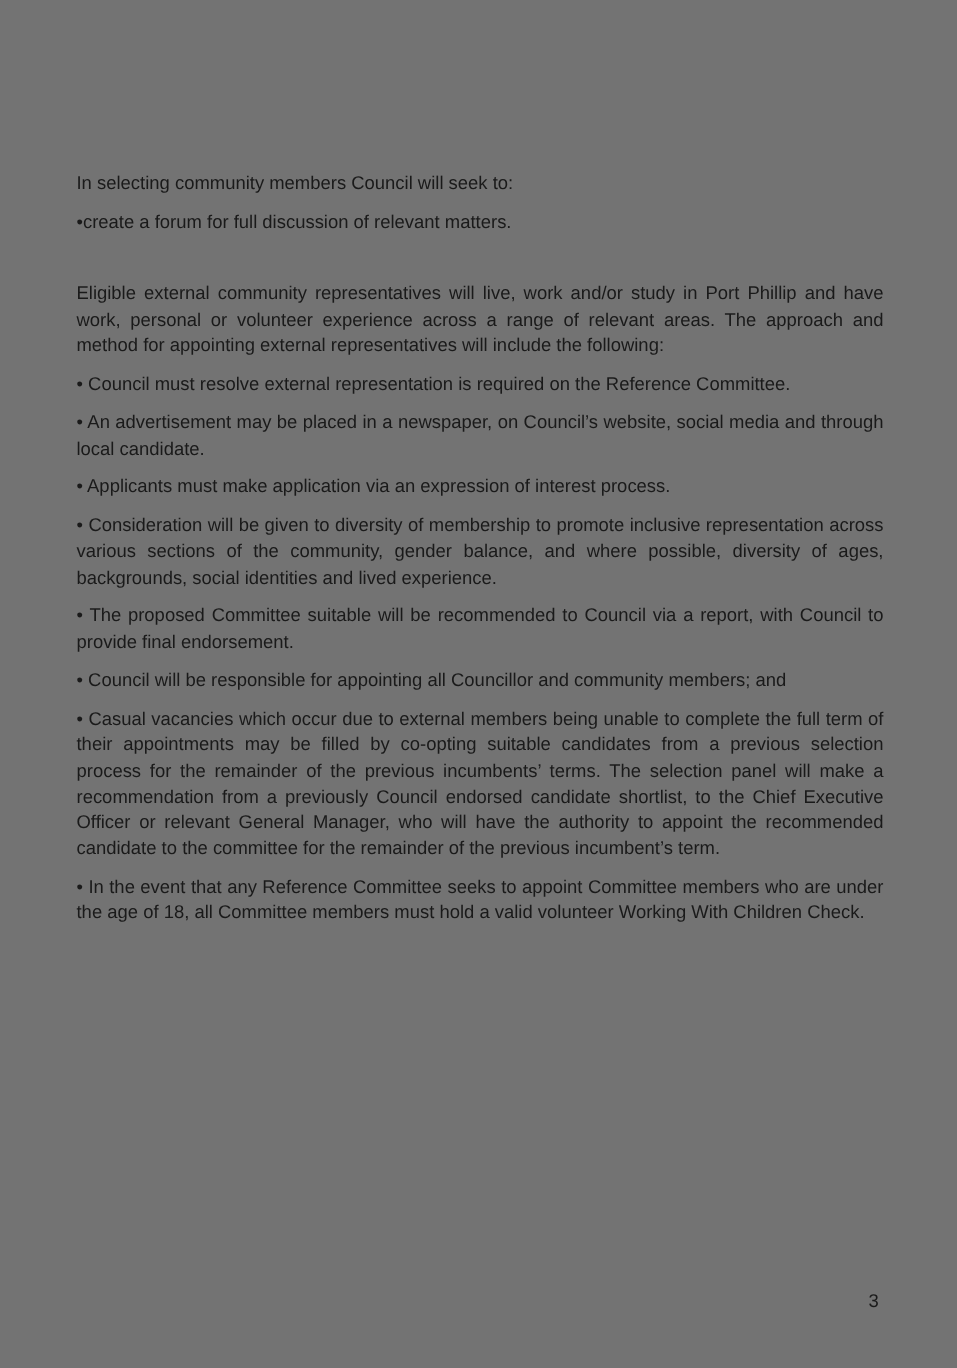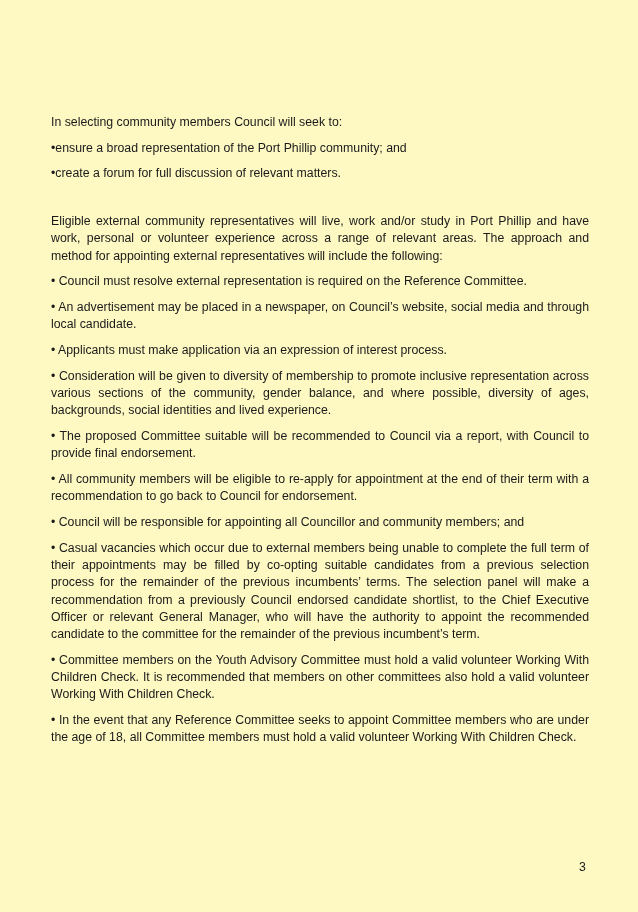--- a/index.html
+++ b/index.html
@@ -13,21 +13,21 @@
     position: relative;
     overflow: hidden;
     font-family: "Liberation Sans", sans-serif;
     color: #1a1a1a;
   }
   .page {
     position: absolute;
     left: 0; top: 0;
     width: 638px;
     height: 912px;
-    background: #fef9c3;
+    background: #737373;
   }
   .content {
     position: absolute;
     left: 51px;
     top: 114px;
     width: 538px;
     font-size: 12.3px;
     line-height: 17.2px;
   }
   .intro-line {
@@ -49,34 +49,31 @@
     line-height: 14px;
   }
 </style>
 </head>
 <body>
 
 <div class="page">
   <div class="content">
 
     <p class="intro-line">In selecting community members Council will seek to:</p>
-    <p class="intro-line">•ensure a broad representation of the Port Phillip community; and</p>
     <p class="intro-line">•create a forum for full discussion of relevant matters.</p>
 
     <div class="gap"></div>
 
     <p class="para">Eligible external community representatives will live, work and/or study in Port Phillip and have work, personal or volunteer experience across a range of relevant areas. The approach and method for appointing external representatives will include the following:</p>
 
     <p class="para">• Council must resolve external representation is required on the Reference Committee.</p>
     <p class="para">• An advertisement may be placed in a newspaper, on Council’s website, social media and through local candidate.</p>
     <p class="para">• Applicants must make application via an expression of interest process.</p>
     <p class="para">• Consideration will be given to diversity of membership to promote inclusive representation across various sections of the community, gender balance, and where possible, diversity of ages, backgrounds, social identities and lived experience.</p>
     <p class="para">• The proposed Committee suitable will be recommended to Council via a report, with Council to provide final endorsement.</p>
-    <p class="para">• All community members will be eligible to re-apply for appointment at the end of their term with a recommendation to go back to Council for endorsement.</p>
     <p class="para">• Council will be responsible for appointing all Councillor and community members; and</p>
     <p class="para">• Casual vacancies which occur due to external members being unable to complete the full term of their appointments may be filled by co-opting suitable candidates from a previous selection process for the remainder of the previous incumbents’ terms. The selection panel will make a recommendation from a previously Council endorsed candidate shortlist, to the Chief Executive Officer or relevant General Manager, who will have the authority to appoint the recommended candidate to the committee for the remainder of the previous incumbent’s term.</p>
-    <p class="para">• Committee members on the Youth Advisory Committee must hold a valid volunteer Working With Children Check. It is recommended that members on other committees also hold a valid volunteer Working With Children Check.</p>
     <p class="para">• In the event that any Reference Committee seeks to appoint Committee members who are under the age of 18, all Committee members must hold a valid volunteer Working With Children Check.</p>
 
   </div>
 
   <div class="page-number">3</div>
 </div>
 
 </body></html>

